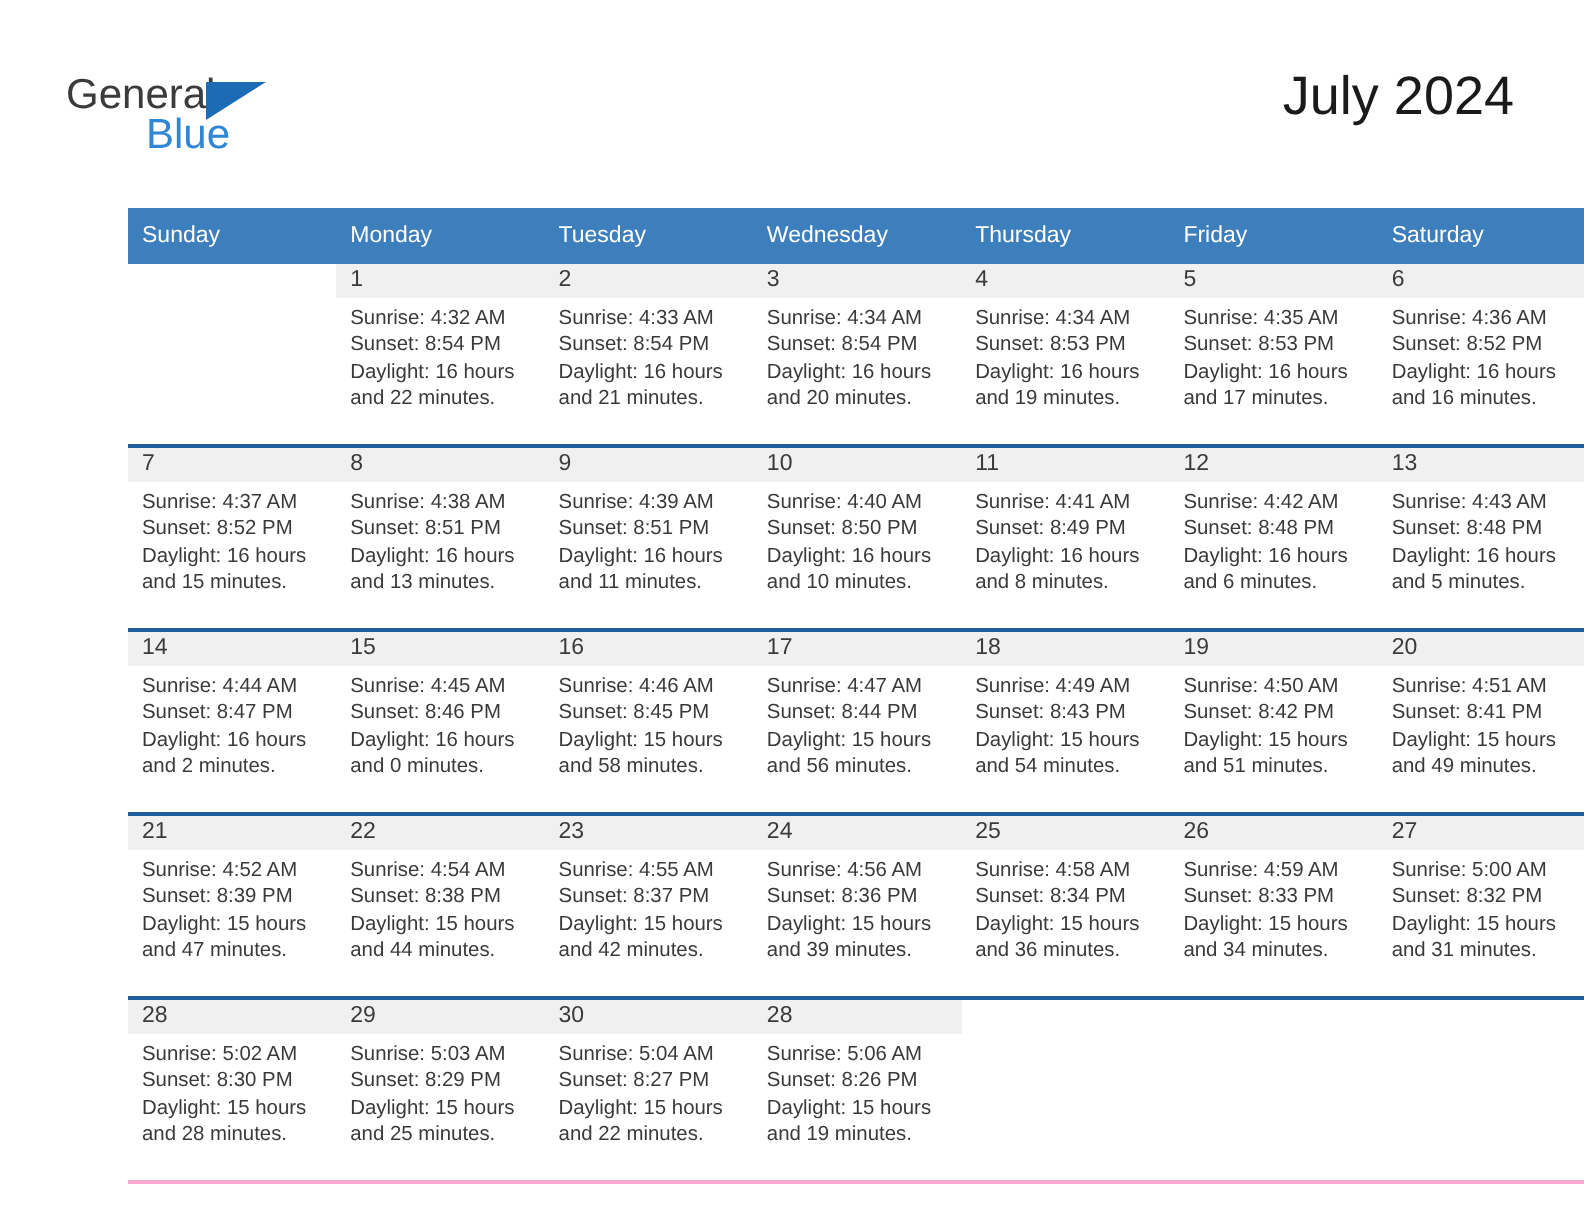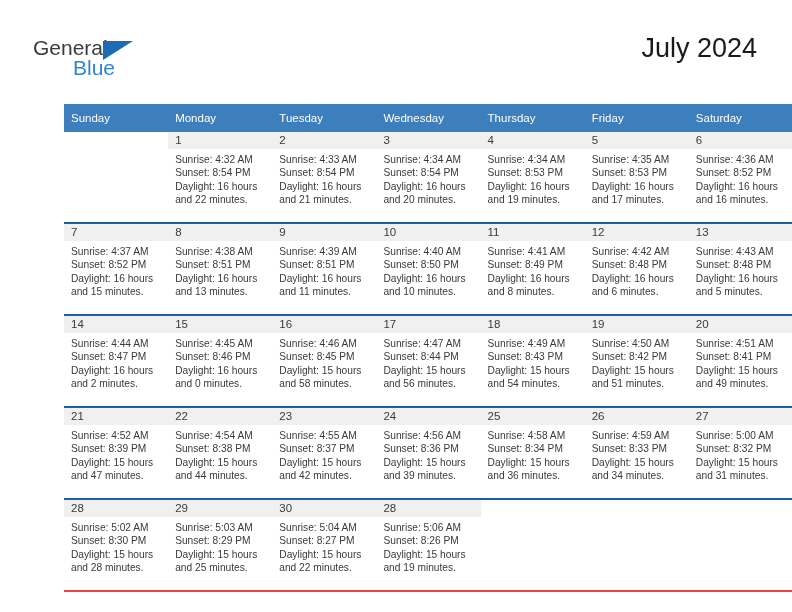--- a/index.html
+++ b/index.html
@@ -107,21 +107,21 @@
     width: 104.14px;
     vertical-align: top;
     padding: 0;
     border: none;
     background: #ffffff;
   }
   tr.week {
     border-bottom: 2px solid #1f5e9e;
   }
   tr.week:last-child {
-    border-bottom: 2px solid #ef4444;
+    border-bottom: 2px solid #f9a8d4;
   }
   .cell {
     height: 90px;
     position: relative;
     box-sizing: border-box;
   }
   .daynum-band {
     background: #f0f0f0;
     height: 17px;
     padding: 2px 0 0 7px;

